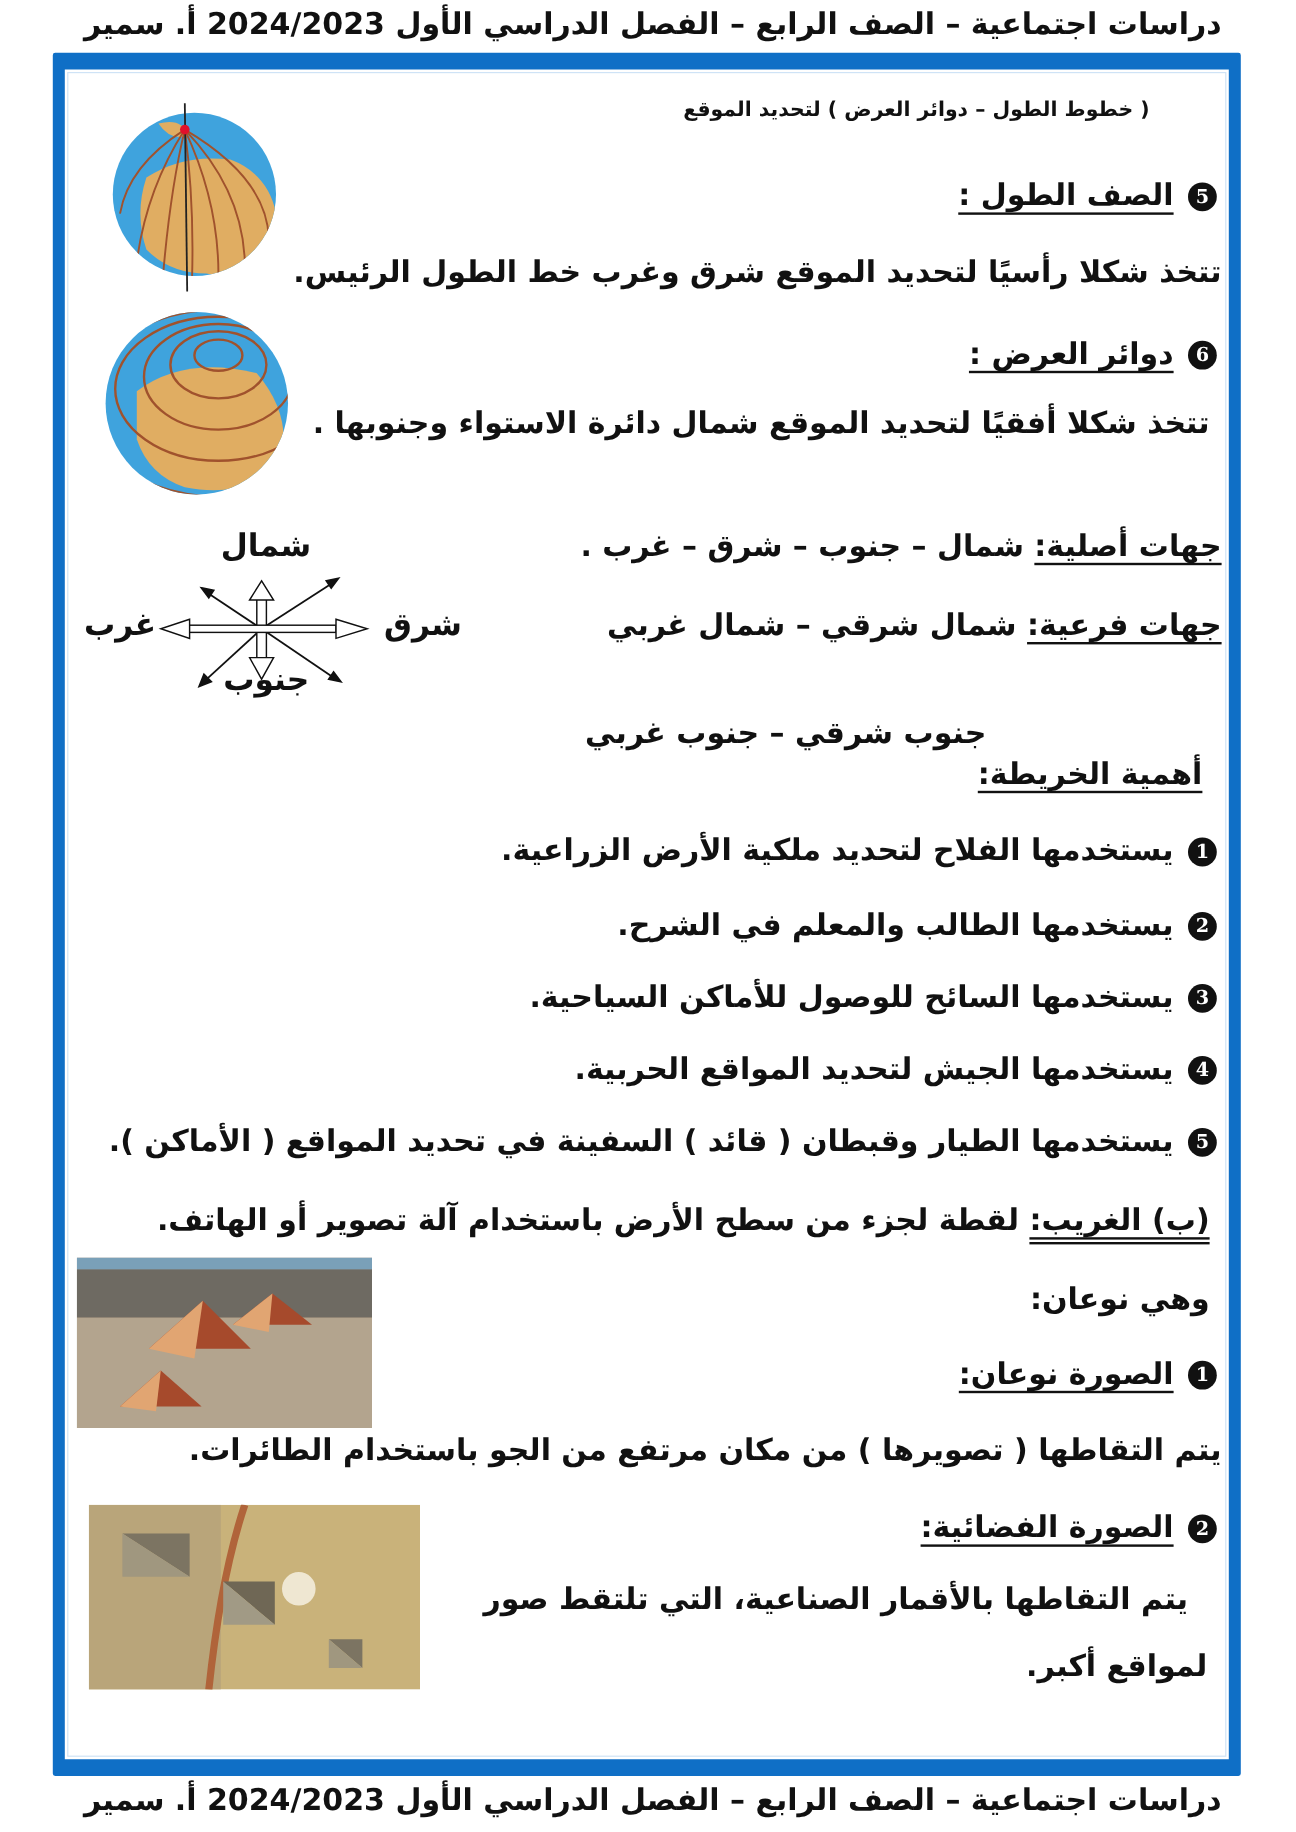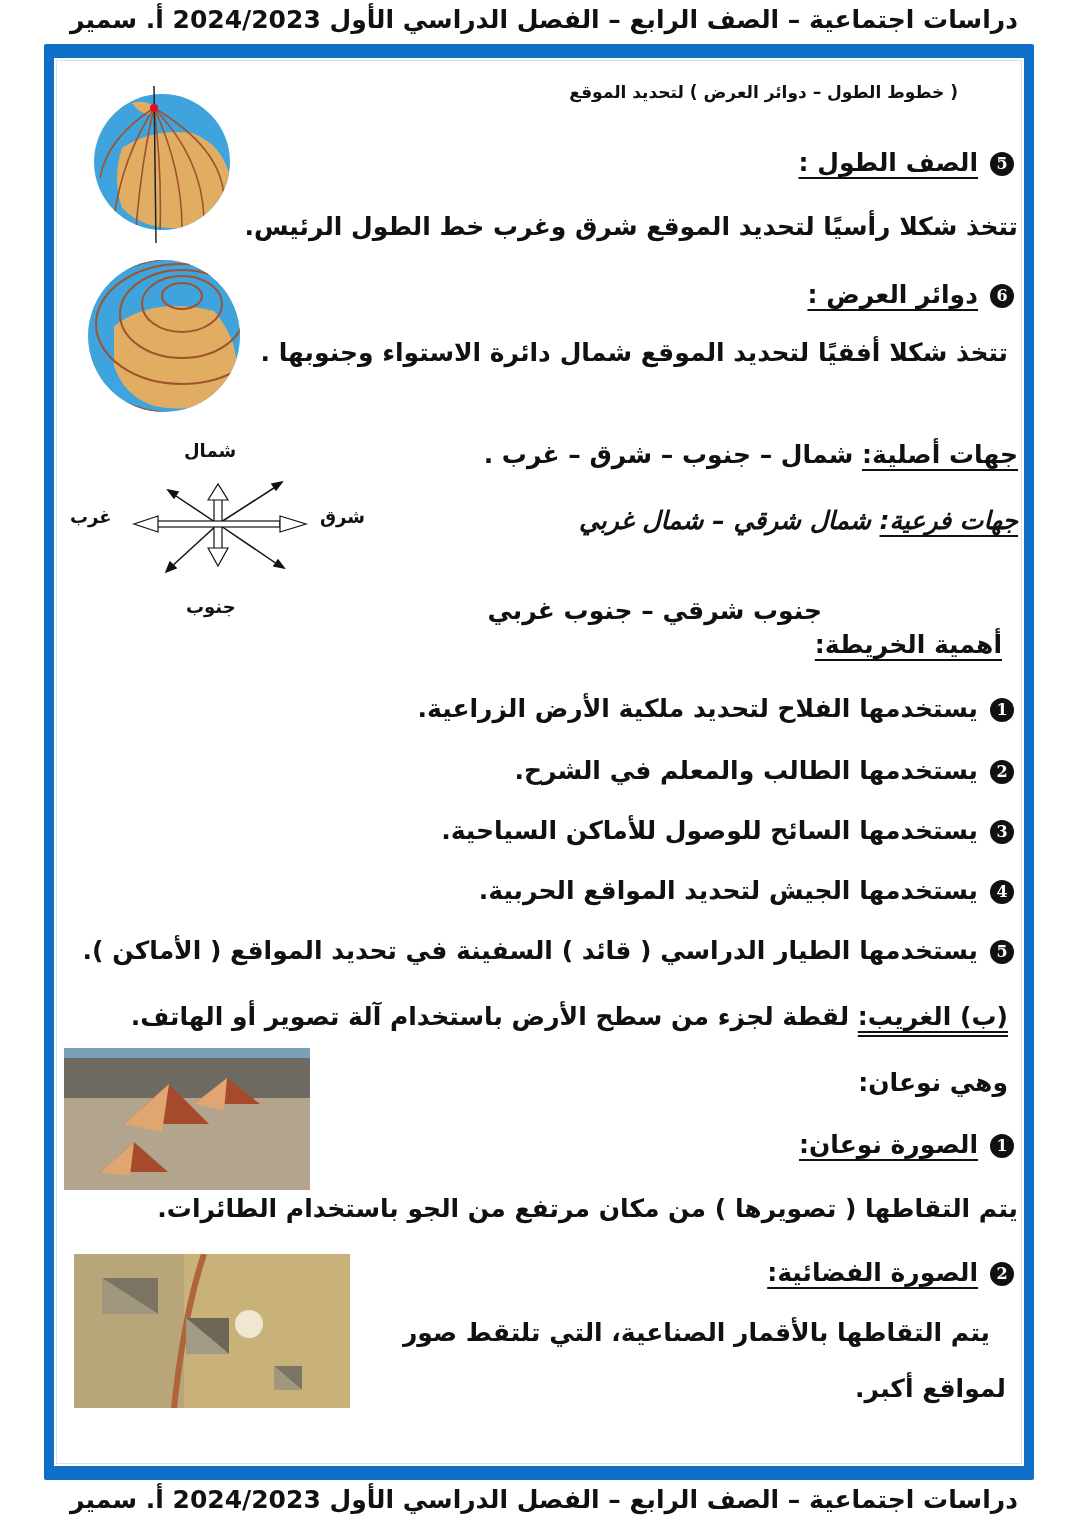--- a/index.html
+++ b/index.html
@@ -8,21 +8,21 @@
     .hdr.top { top:0; }
     .hdr.bottom { top:1480px; }
     .hdr .pnum { margin-right:20px; }
     .frame { position:absolute; left:44px; top:44px; width:990px; height:1436px; box-sizing:border-box; border:10px solid #0f6fc6; border-top-width:14px; border-bottom-width:14px; border-radius:2px; background:#fff; }
     .frame:before { content:""; position:absolute; left:2px; right:2px; top:2px; bottom:2px; border:1px solid #cfe3f6; }
     .line { position:absolute; direction:rtl; text-align:right; font-weight:bold; white-space:nowrap; font-size:25px; }
     .u { text-decoration:underline; text-underline-offset:6px; text-decoration-thickness:2px; }
     .uu { text-decoration:underline double; text-underline-offset:6px; }
     .badge { display:inline-block; width:24px; height:24px; border-radius:50%; background:#111; color:#fff; font-size:16px; line-height:24px; text-align:center; font-weight:bold; margin-left:12px; vertical-align:middle; font-family:"DejaVu Serif", serif; }
     .img { position:absolute; }
-    .compass-label { position:absolute; font-weight:bold; font-size:18px; direction:rtl; }
+    .compass-label { position:absolute; font-weight:bold; font-size:26px; direction:rtl; }
   </style>
 </head>
 <body>
 
 <div class="hdr top">
   <span>دراسات اجتماعية – الصف الرابع – الفصل الدراسي الأول 2024/2023 أ. سمير الغريب</span>
   <span class="pnum">3</span>
 </div>
 
 <div class="frame"></div>
@@ -80,27 +80,27 @@
       <ellipse cx="98" cy="58" rx="62" ry="44"></ellipse>
       <ellipse cx="98" cy="68" rx="86" ry="60"></ellipse>
       <ellipse cx="98" cy="80" rx="110" ry="78"></ellipse>
     </g>
   </g>
 </svg>
 
 <div class="line" style="top:440px; right:62px;">
   <span class="u">جهات أصلية:</span><span> شمال – جنوب – شرق – غرب .</span>
 </div>
-<div class="line" style="top:506px; right:62px;font-style:italic;">
+<div class="line" style="top:506px; right:62px;">
   <span class="u">جهات فرعية:</span><span>  شمال شرقي – شمال غربي</span>
 </div>
 <div class="line" style="top:568px; right:258px;margin-top:28px;">جنوب شرقي – جنوب غربي</div>
 
 <div class="compass-label" style="left:184px; top:440px;">شمال</div>
-<div class="compass-label" style="left:186px; top:596px;">جنوب</div>
+<div class="compass-label" style="left:186px; top:552px;">جنوب</div>
 <div class="compass-label" style="left:320px; top:506px;">شرق</div>
 <div class="compass-label" style="left:70px; top:506px;">غرب</div>
 <svg class="img" style="left:130px; top:478px;" width="190" height="100" viewBox="0 0 190 100">
   <g stroke="#111" stroke-width="1.5" fill="#111">
     <line x1="88" y1="46" x2="40" y2="14"></line>
       <polygon points="38,12 48,14 44,20"></polygon>
     <line x1="88" y1="46" x2="150" y2="6"></line>
       <polygon points="152,4 142,6 146,12"></polygon>
     <line x1="88" y1="46" x2="40" y2="90"></line>
       <polygon points="36,94 40,84 46,90"></polygon>
@@ -126,21 +126,21 @@
 <div class="line" style="top:756px; right:66px;">
   <span class="badge">2</span><span>يستخدمها الطالب والمعلم في الشرح.</span>
 </div>
 <div class="line" style="top:816px; right:66px;">
   <span class="badge">3</span><span>يستخدمها السائح للوصول للأماكن السياحية.</span>
 </div>
 <div class="line" style="top:876px; right:66px;">
   <span class="badge">4</span><span>يستخدمها الجيش لتحديد المواقع الحربية.</span>
 </div>
 <div class="line" style="top:936px; right:66px;">
-  <span class="badge">5</span><span>يستخدمها الطيار الدراسي ( قائد ) السفينة في تحديد المواقع ( الأماكن ).</span>
+  <span class="badge">5</span><span>يستخدمها الطيار وقبطان ( قائد ) السفينة في تحديد المواقع ( الأماكن ).</span>
 </div>
 
 <div class="line" style="top:1002px; right:72px;">
   <span class="uu">(ب) الغريب:</span><span> لقطة لجزء من سطح الأرض باستخدام آلة تصوير أو الهاتف.</span>
 </div>
 <div class="line" style="top:1068px; right:72px;">وهي نوعان:</div>
 
 <svg class="img" style="left:64px; top:1048px;" width="246" height="142" viewBox="0 0 246 142">
   <rect width="246" height="142" fill="#8a7a66"></rect>
   <rect width="246" height="10" fill="#7aa0b8"></rect>

